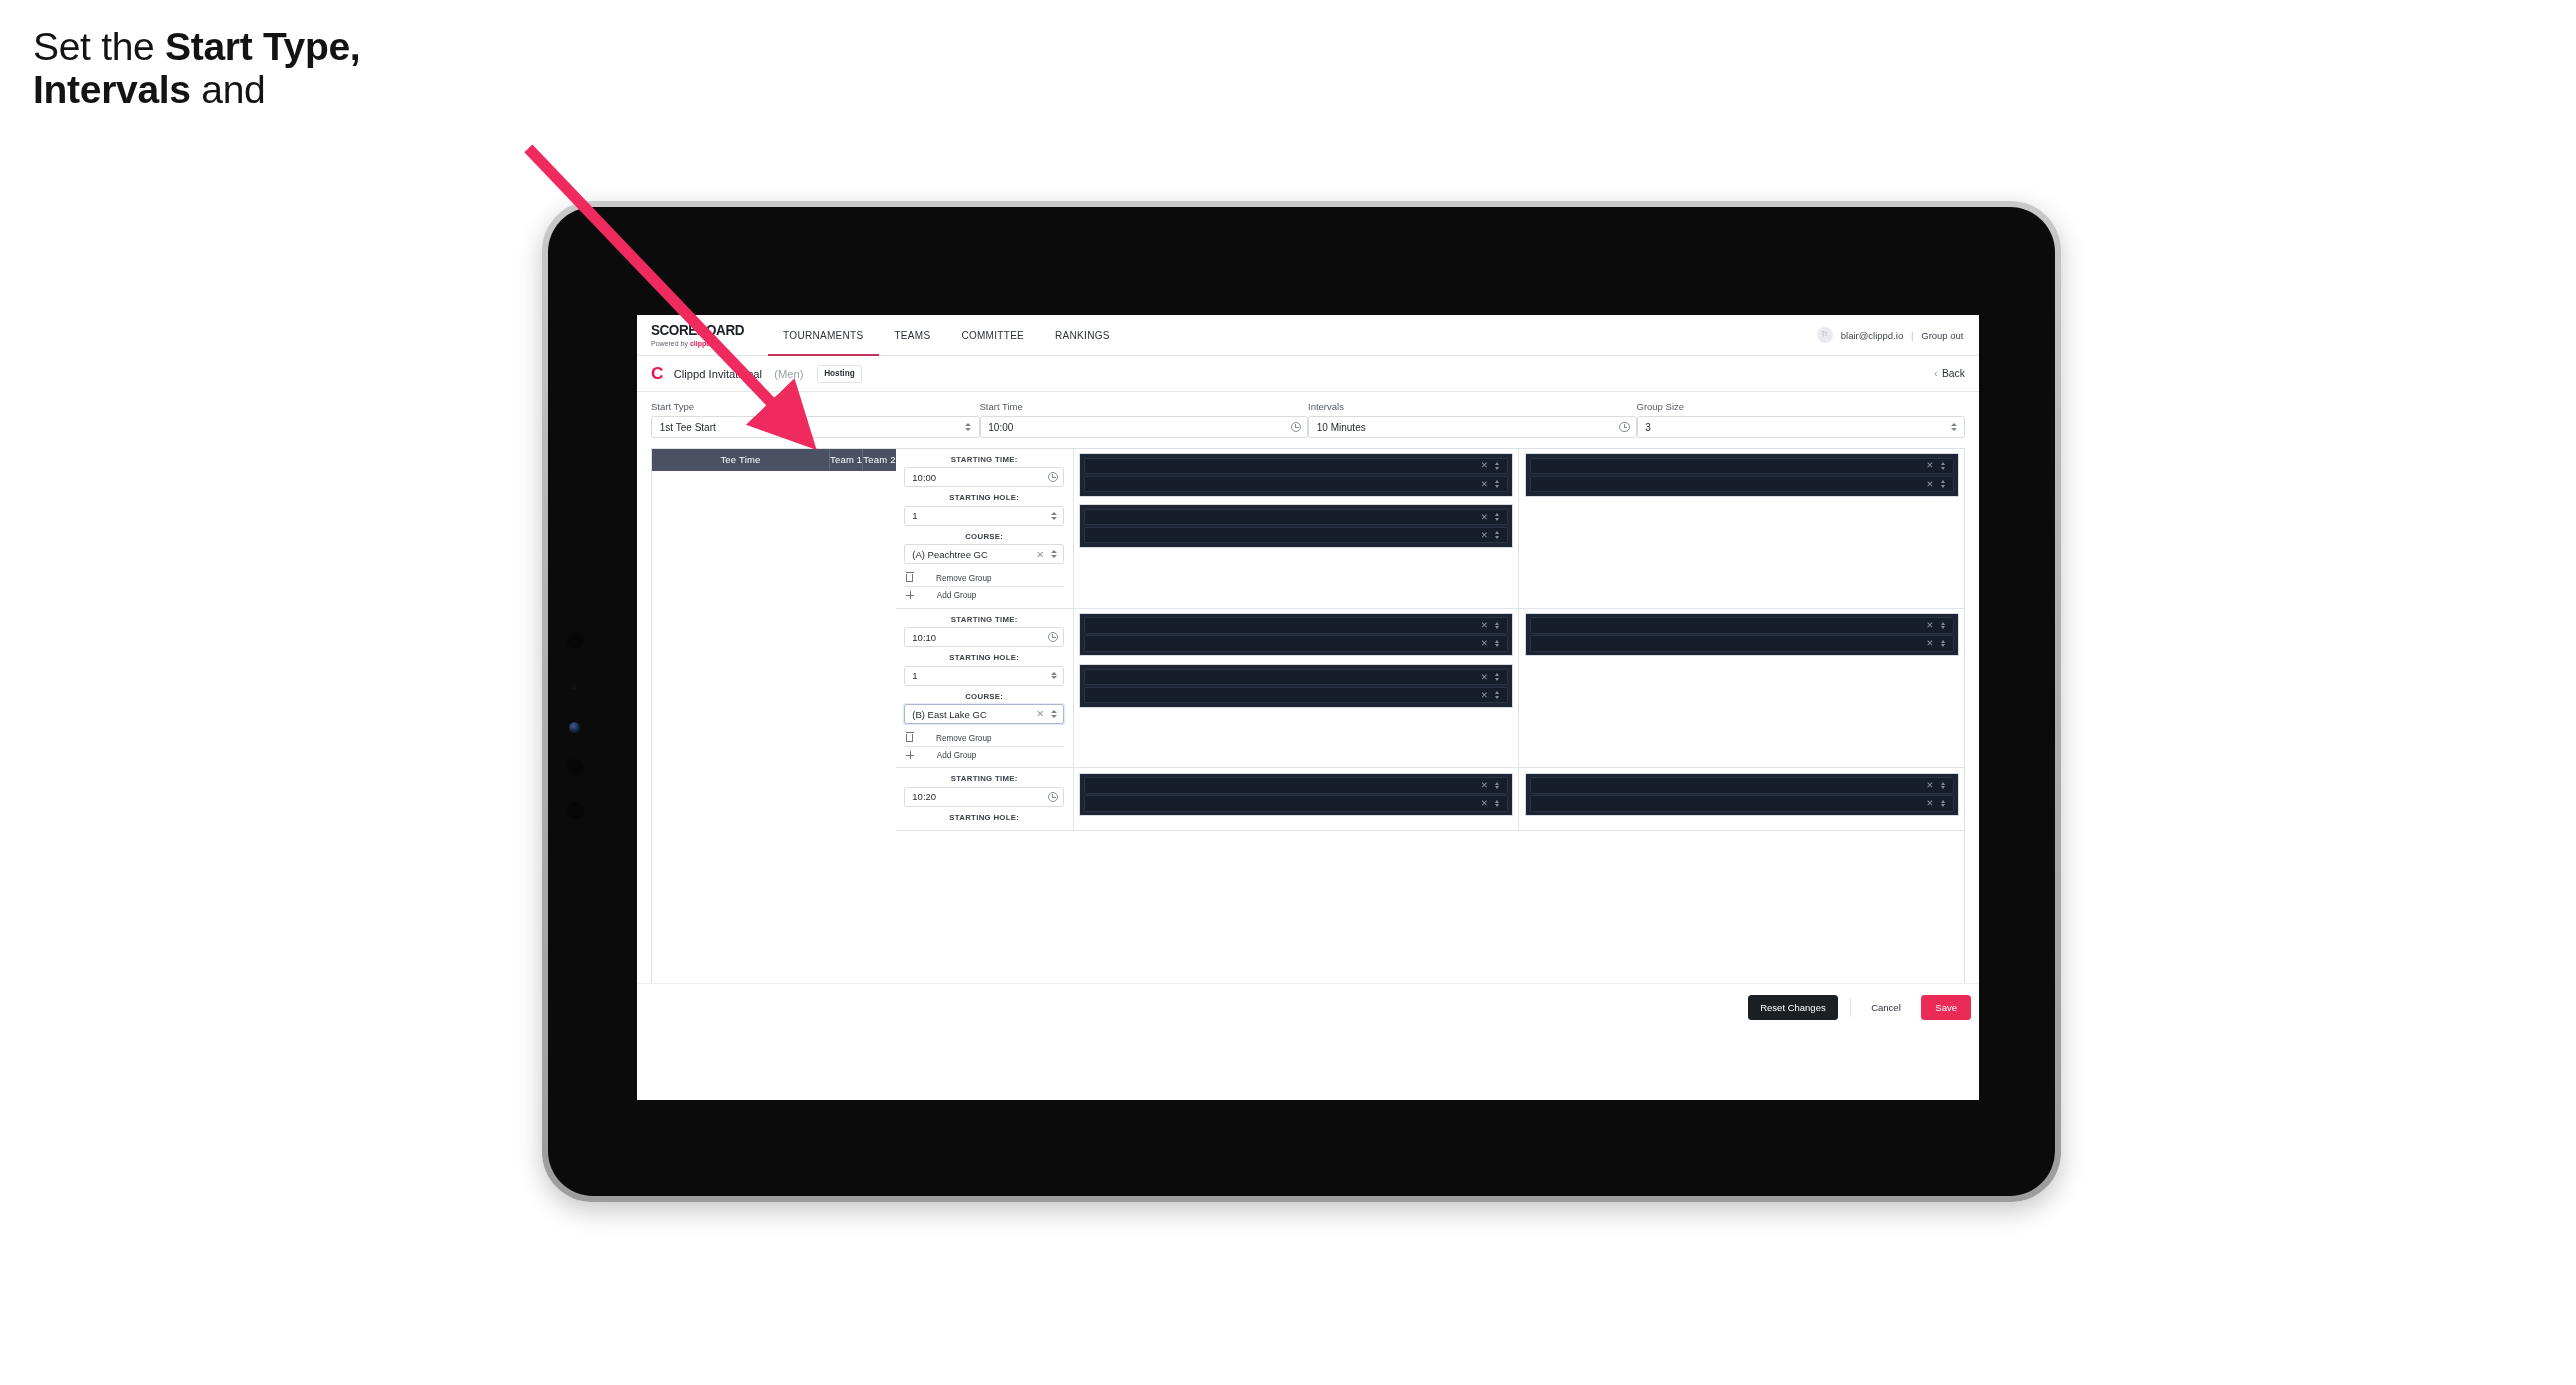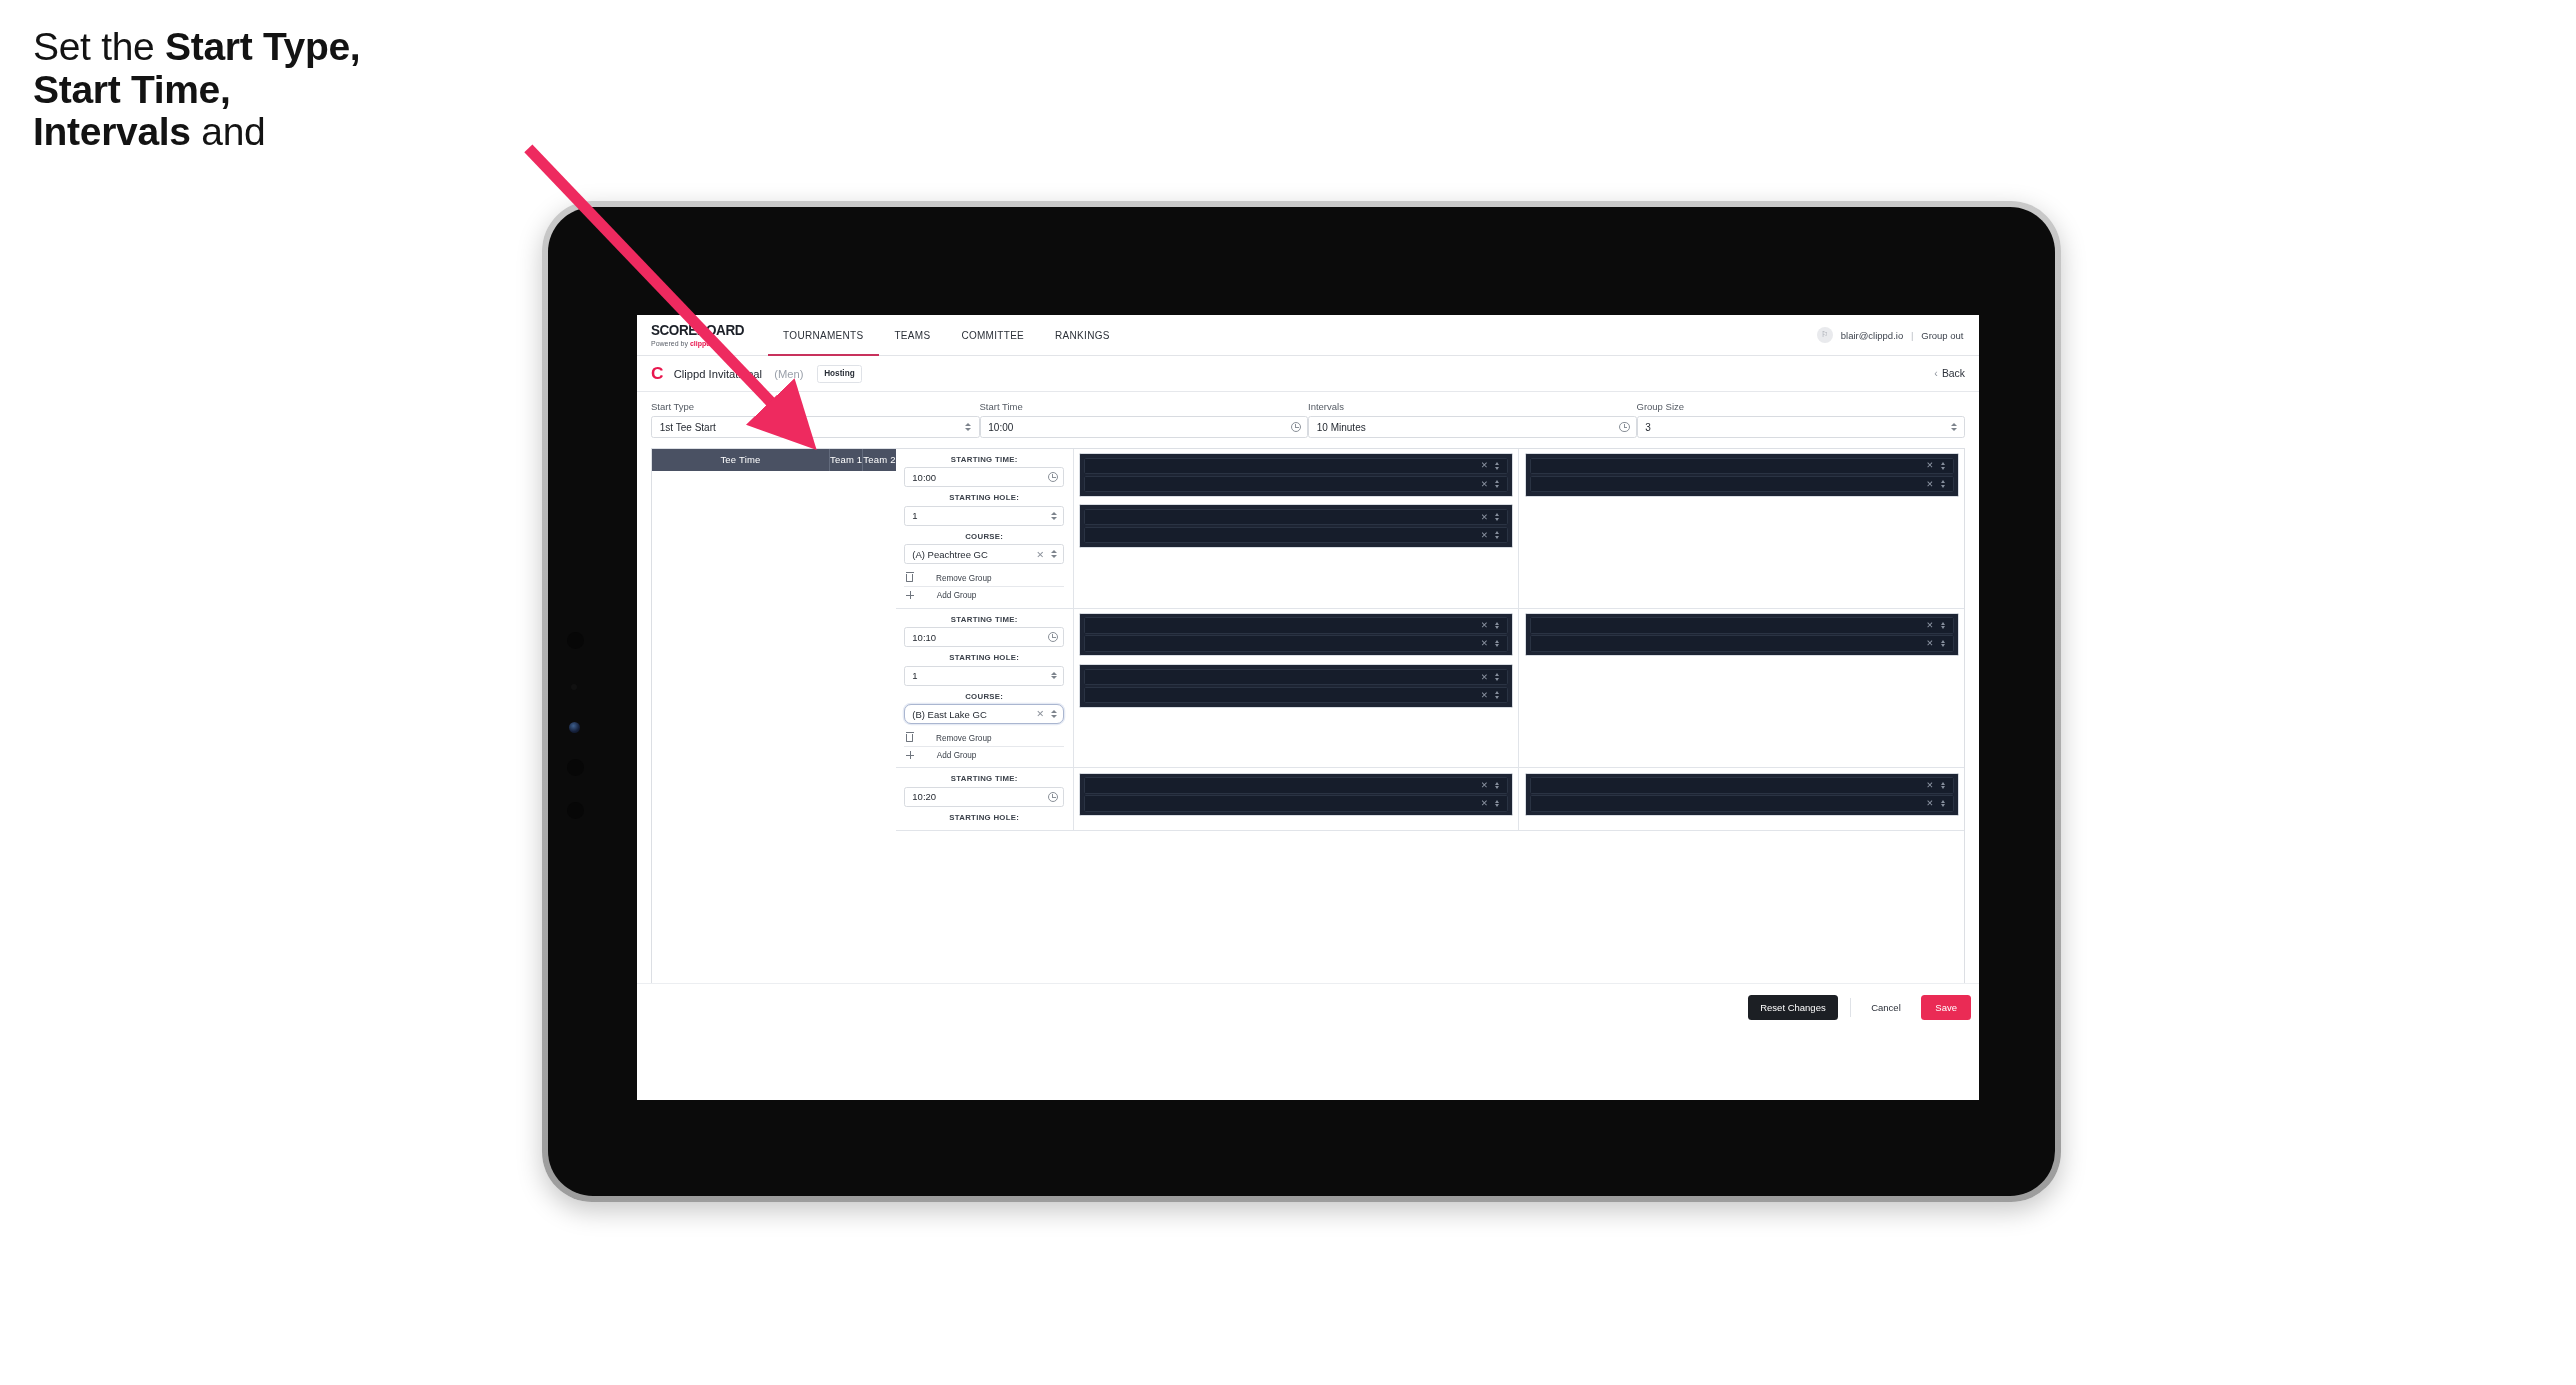--- a/index.html
+++ b/index.html
@@ -278,21 +278,21 @@
     border: 0.9px solid #d8dbe0;
     border-radius: 2.6px;
     display: flex; align-items: center;
     padding: 0 5.2px 0 7px;
     font-size: 9.5px;
     color: #1f242c;
     background: #fff;
     margin-bottom: 6px;
     cursor: pointer;
   }
-  .mini-field.focused { border-color: #aab6d0; box-shadow: 0 0 0 1.3px rgba(150,170,210,0.25); border-radius: 7px; }
+  .mini-field.focused { border-color: #aab6d0; box-shadow: 0 0 0 1.3px rgba(150,170,210,0.25); }
   .mini-field .val { flex: 1; overflow: hidden; white-space: nowrap; }
   .clear-x {
     font-size: 9.5px; color: #8d939c; margin-right: 5.2px; cursor: pointer;
     line-height: 1;
   }
   .grp-action {
     display: flex; align-items: center; gap: 23px;
     font-size: 8.2px;
     color: #3b414a;
     padding: 3.5px 1.7px;
@@ -378,23 +378,20 @@
   .btn-divider { width: 0.9px; height: 19px; background: #dfe2e7; }
   .btn-cancel { background: transparent; color: #2a2f38; padding: 7px 8.6px; }
   .btn-save { background: #ea2b55; color: #fff; font-weight: 500; padding: 7px 14px; }
 </style>
 </head>
 <body>
 
 <div class="caption">
   <div>
     <span class="light">Set the </span><span class="bold">Start Type,</span>
-  </div>
-  <div>
-    <span class="bold">Start Time,</span>
   </div>
   <div>
     <span class="bold">Intervals</span><span class="light"> and</span>
   </div>
 </div>
 
 <div class="tablet">
   <div class="tablet-inner">
 
     <span class="bezel-dot dot-a"></span>

